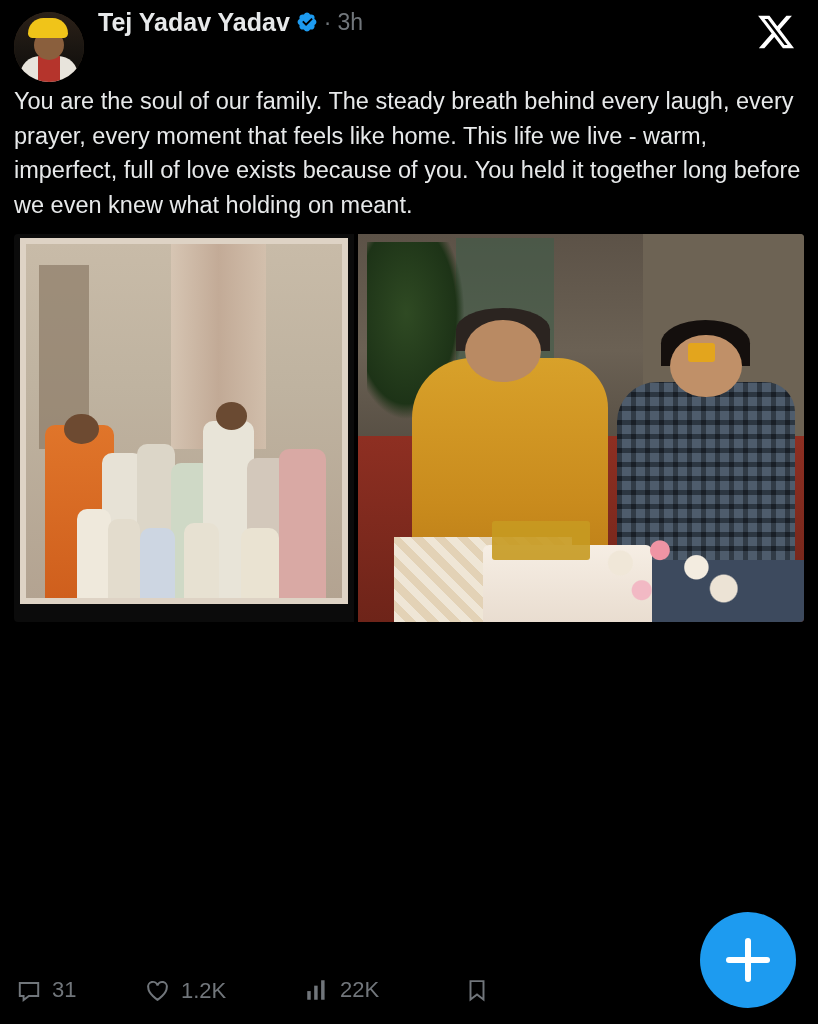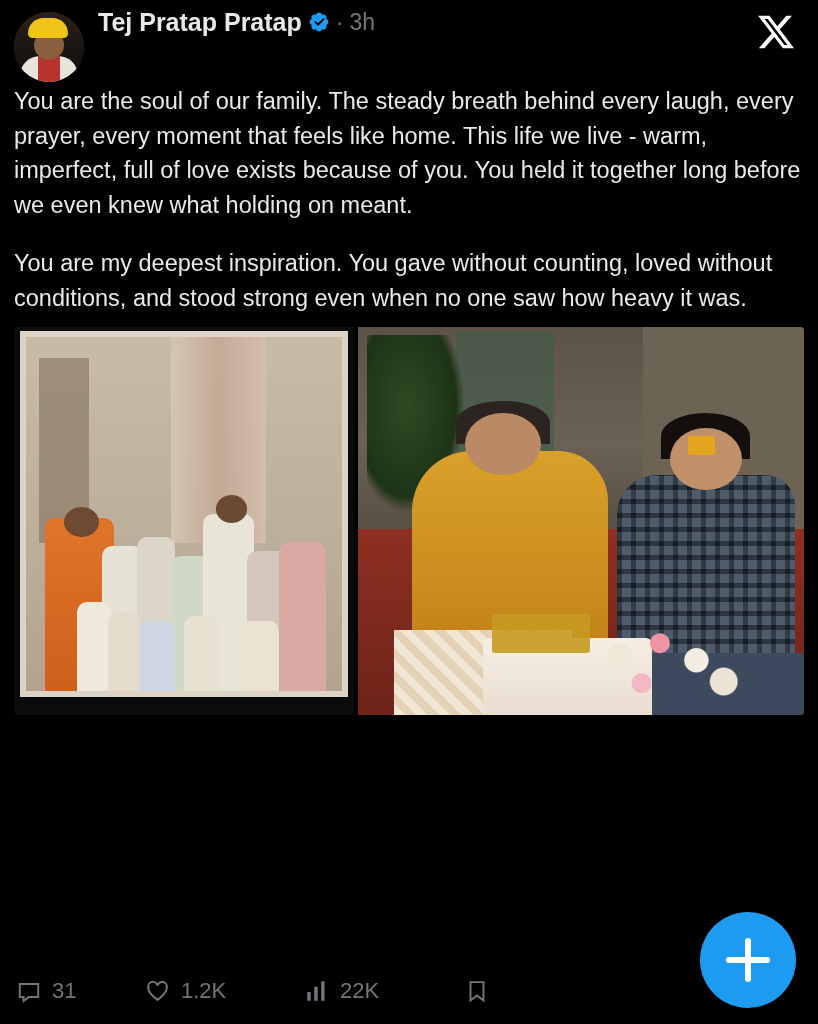--- a/index.html
+++ b/index.html
@@ -263,21 +263,21 @@
   }
   .photo2 .topper {
     position: absolute; left: 30%; bottom: 16%; width: 22%; height: 10%;
     background: #c79a21; opacity: .9; border-radius: 3px;
   }
 
   .actions {
     position: absolute;
     left: 0; right: 0; bottom: 20px;
     display: flex;
-    align-items: center;
+    align-items: flex-start;
     padding: 0 16px;
     color: #71767b;
     font-size: 22px;
   }
   .action {
     display: flex;
     align-items: center;
     gap: 10px;
     color: #71767b;
   }
@@ -326,36 +326,35 @@
   <div class="header">
     <div class="avatar">
       <div class="bg"></div>
       <div class="body"></div>
       <div class="scarf"></div>
       <div class="skin"></div>
       <div class="turban"></div>
     </div>
     <div class="head-main">
       <div class="name-row">
-        <span class="display-name">Tej Pratap Pratap</span>
+        <span class="display-name">Tej Yadav Yadav</span>
         <span class="verified">
           <svg viewBox="0 0 24 24" width="22" height="22" aria-hidden="true">
             <path fill="#1d9bf0" d="M22.25 12c0-1.43-.88-2.67-2.19-3.34.46-1.39.2-2.9-.81-3.91s-2.52-1.27-3.91-.81C14.67 2.63 13.43 1.75 12 1.75s-2.67.88-3.34 2.19c-1.39-.46-2.9-.2-3.91.81s-1.27 2.52-.81 3.91C2.63 9.33 1.75 10.57 1.75 12s.88 2.67 2.19 3.34c-.46 1.39-.2 2.9.81 3.91s2.52 1.27 3.91.81c.67 1.31 1.91 2.19 3.34 2.19s2.67-.88 3.34-2.19c1.39.46 2.9.2 3.91-.81s1.27-2.52.81-3.91c1.31-.67 2.19-1.91 2.19-3.34z"></path>
             <path fill="#000000" d="M10.96 16.28 6.7 12.02l1.42-1.42 2.84 2.84 5.92-5.92 1.42 1.42z"></path>
           </svg>
         </span>
         <span class="dot">·</span>
         <span class="time">3h</span>
       </div>
     </div>
   </div>
 
   <div class="body-text">
     <p class="para">You are the soul of our family. The steady breath behind every laugh, every prayer, every moment that feels like home. This life we live - warm, imperfect, full of love exists because of you. You held it together long before we even knew what holding on meant.</p>
-    <p class="para">You are my deepest inspiration. You gave without counting, loved without conditions, and stood strong even when no one saw how heavy it was.</p>
   </div>
 
   <div class="media">
     <div class="media-item media-left">
       <div class="photo1">
         <div class="frame">
           <div class="wall"></div>
           <div class="door"></div>
           <div class="curtain"></div>
           <div class="group">

